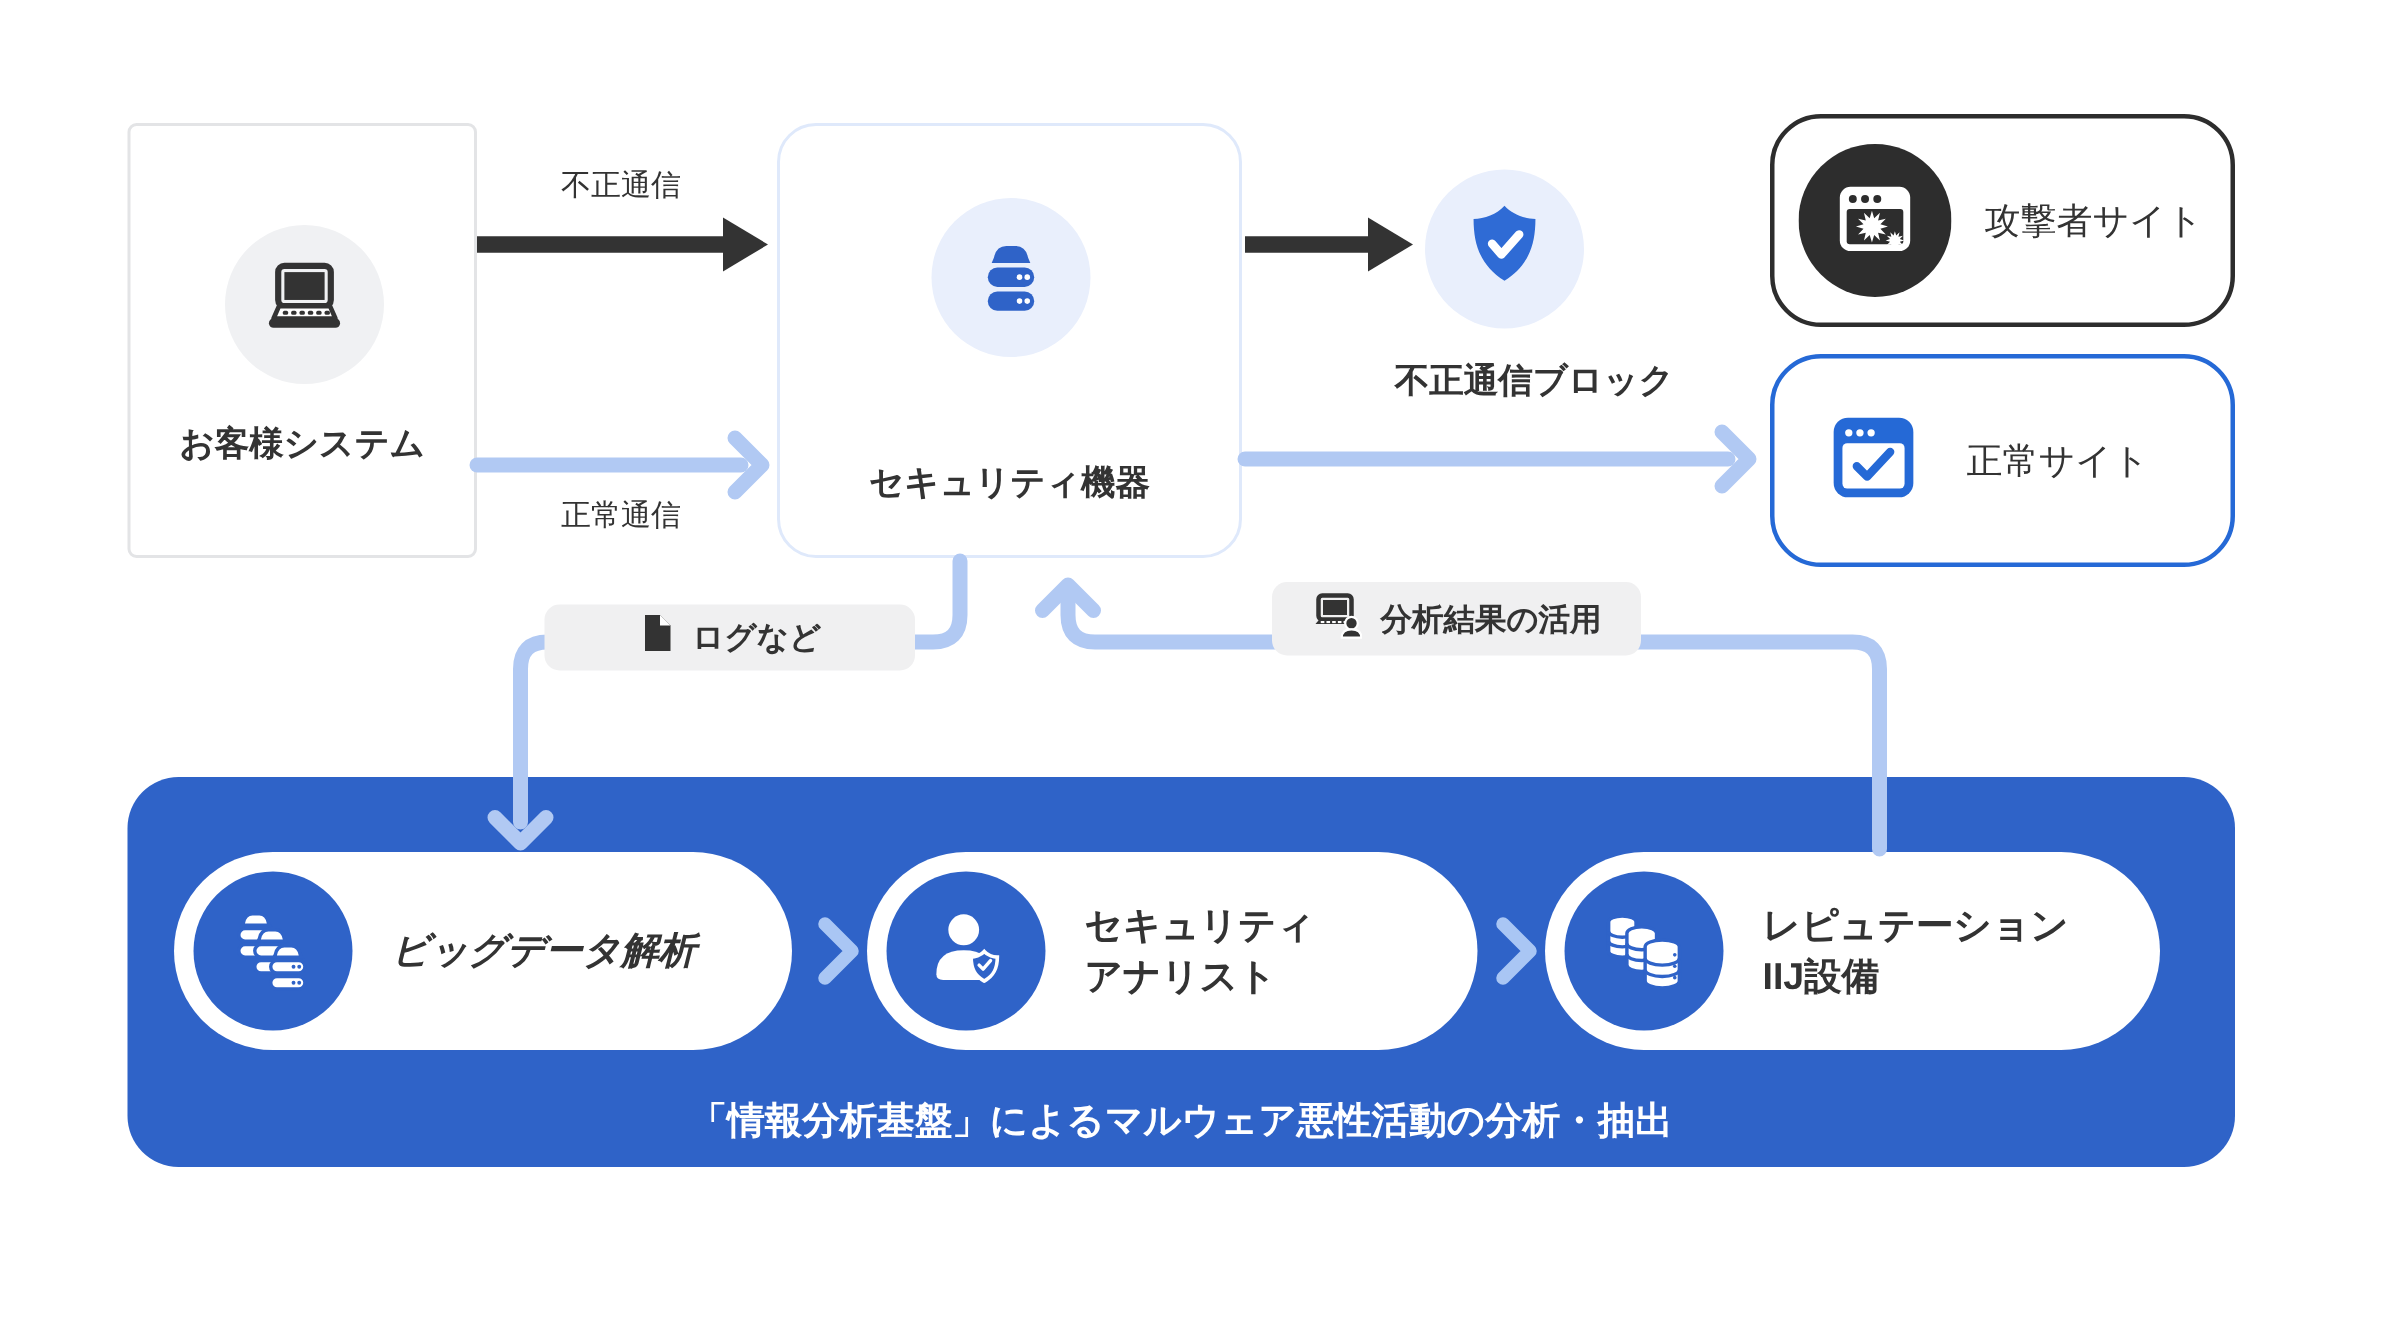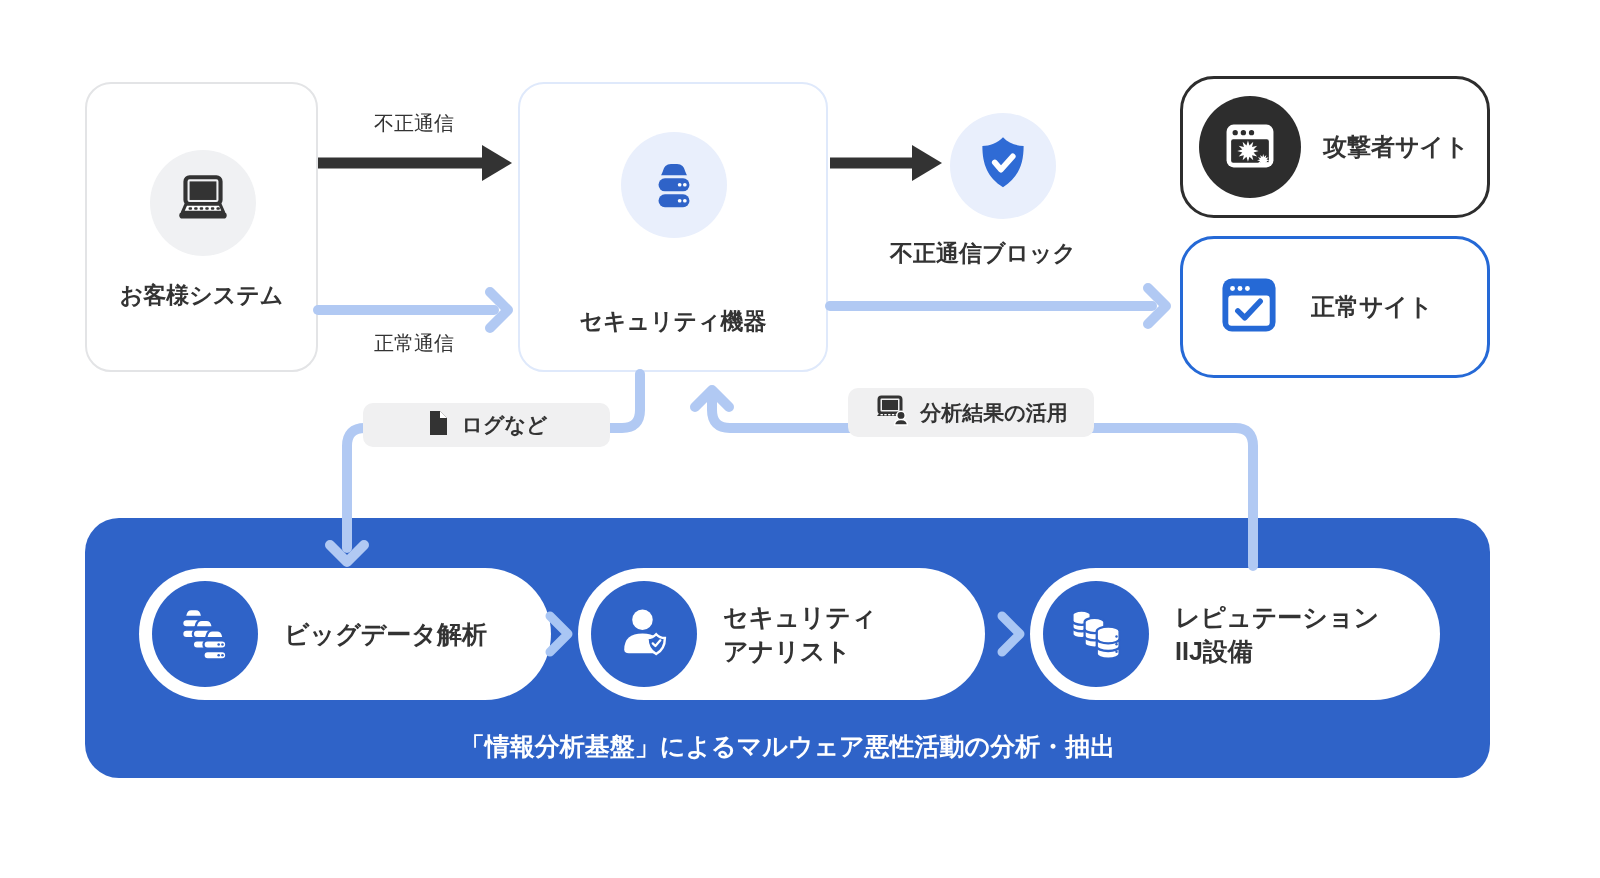--- a/index.html
+++ b/index.html
@@ -4,59 +4,59 @@
 <style>
   html,body{margin:0;padding:0;background:#fff;}
   .canvas{
     position:relative;width:1600px;height:878px;background:#ffffff;overflow:hidden;
     font-family:"Liberation Sans","DejaVu Sans",sans-serif;color:#333;
   }
   svg.arrow-layer{position:absolute;left:0;top:0;width:1600px;height:878px;z-index:2;pointer-events:none;}
 
   
   .node-box{position:absolute;background:#fff;box-sizing:border-box;z-index:1;}
-  .customer-box{left:85px;top:82px;width:233px;height:290px;border:2px solid #e3e4e6;border-radius:26px;}
+  .customer-box{left:85px;top:82px;width:233px;height:290px;border:2px solid #e3e4e6;border-radius:6px;}
   .center-box{left:518px;top:82px;width:310px;height:290px;border:2px solid #dfe9fb;border-radius:26px;}
   .icon-circle{position:absolute;border-radius:50%;display:flex;align-items:center;justify-content:center;}
   .customer-circle{left:63px;top:66px;width:106px;height:106px;background:#f0f1f3;}
   .center-circle{left:101px;top:48px;width:106px;height:106px;background:#e9effc;}
   .node-label{position:absolute;left:0;width:100%;text-align:center;font-weight:700;font-size:23px;color:#333;}
   .customer-label{top:196px;}
   .center-label{top:170px;line-height:38px;margin-top:48px;}
 
   
   .shield-circle{left:950px;top:113px;width:106px;height:106px;background:#e9effc;z-index:1;}
-  .block-label{position:absolute;left:890px;top:238px;width:226px;text-align:left;font-weight:700;font-size:23px;z-index:1;}
+  .block-label{position:absolute;left:890px;top:238px;width:226px;text-align:right;font-weight:700;font-size:23px;z-index:1;}
 
   
   .site-box{position:absolute;left:1180px;width:310px;height:142px;background:#fff;box-sizing:border-box;
     display:flex;align-items:center;z-index:1;}
   .attacker-box{top:76px;border:3px solid #2d2d2d;border-radius:34px;}
   .normal-box{top:236px;border:3px solid #2569d6;border-radius:34px;}
-  .site-label{font-weight:700;font-size:24px;color:#333;}
+  .site-label{font-weight:400;font-size:24px;color:#333;}
   .attacker-circle{position:relative;width:102px;height:102px;margin-left:16px;flex:none;}
   .normal-icon{margin-left:32px;flex:none;}
   .attacker-box .site-label{margin-left:22px;}
   .normal-box .site-label{margin-left:28px;}
 
   
   .edge-label{position:absolute;font-weight:400;font-size:20px;color:#333;text-align:center;z-index:1;}
   .lbl-malicious{left:318px;top:110px;width:192px;}
   .lbl-normal{left:318px;top:330px;width:192px;}
 
   
   .chip{position:absolute;background:#f0f0f1;border-radius:10px;display:flex;align-items:center;justify-content:center;
     gap:12px;font-weight:700;font-size:21px;color:#333;z-index:3;}
   .log-chip{left:363px;top:403px;width:247px;height:44px;}
   .use-chip{left:848px;top:388px;width:246px;height:49px;}
 
   
   .platform{position:absolute;left:85px;top:518px;width:1405px;height:260px;background:#2f63c8;border-radius:34px;z-index:1;}
   .pill{position:absolute;top:50px;height:132px;background:#fff;border-radius:66px;display:flex;align-items:center;}
-  .pill-1{left:54px;width:412px;}
+  .pill-1{left:31px;width:412px;font-style:italic;}
   .pill-2{left:493px;width:407px;}
   .pill-3{left:945px;width:410px;}
   .pill-circle{width:106px;height:106px;margin-left:13px;border-radius:50%;background:#2f63c8;flex:none;
     display:flex;align-items:center;justify-content:center;}
   .pill-label{margin-left:26px;font-weight:700;font-size:25px;color:#333;line-height:34px;}
   .chevron{position:absolute;top:88px;}
   .chev-1{left:457px;}
   .chev-2{left:909px;}
   .platform-caption{position:absolute;left:0;top:212px;width:100%;text-align:center;color:#fff;
     font-weight:700;font-size:25px;}

